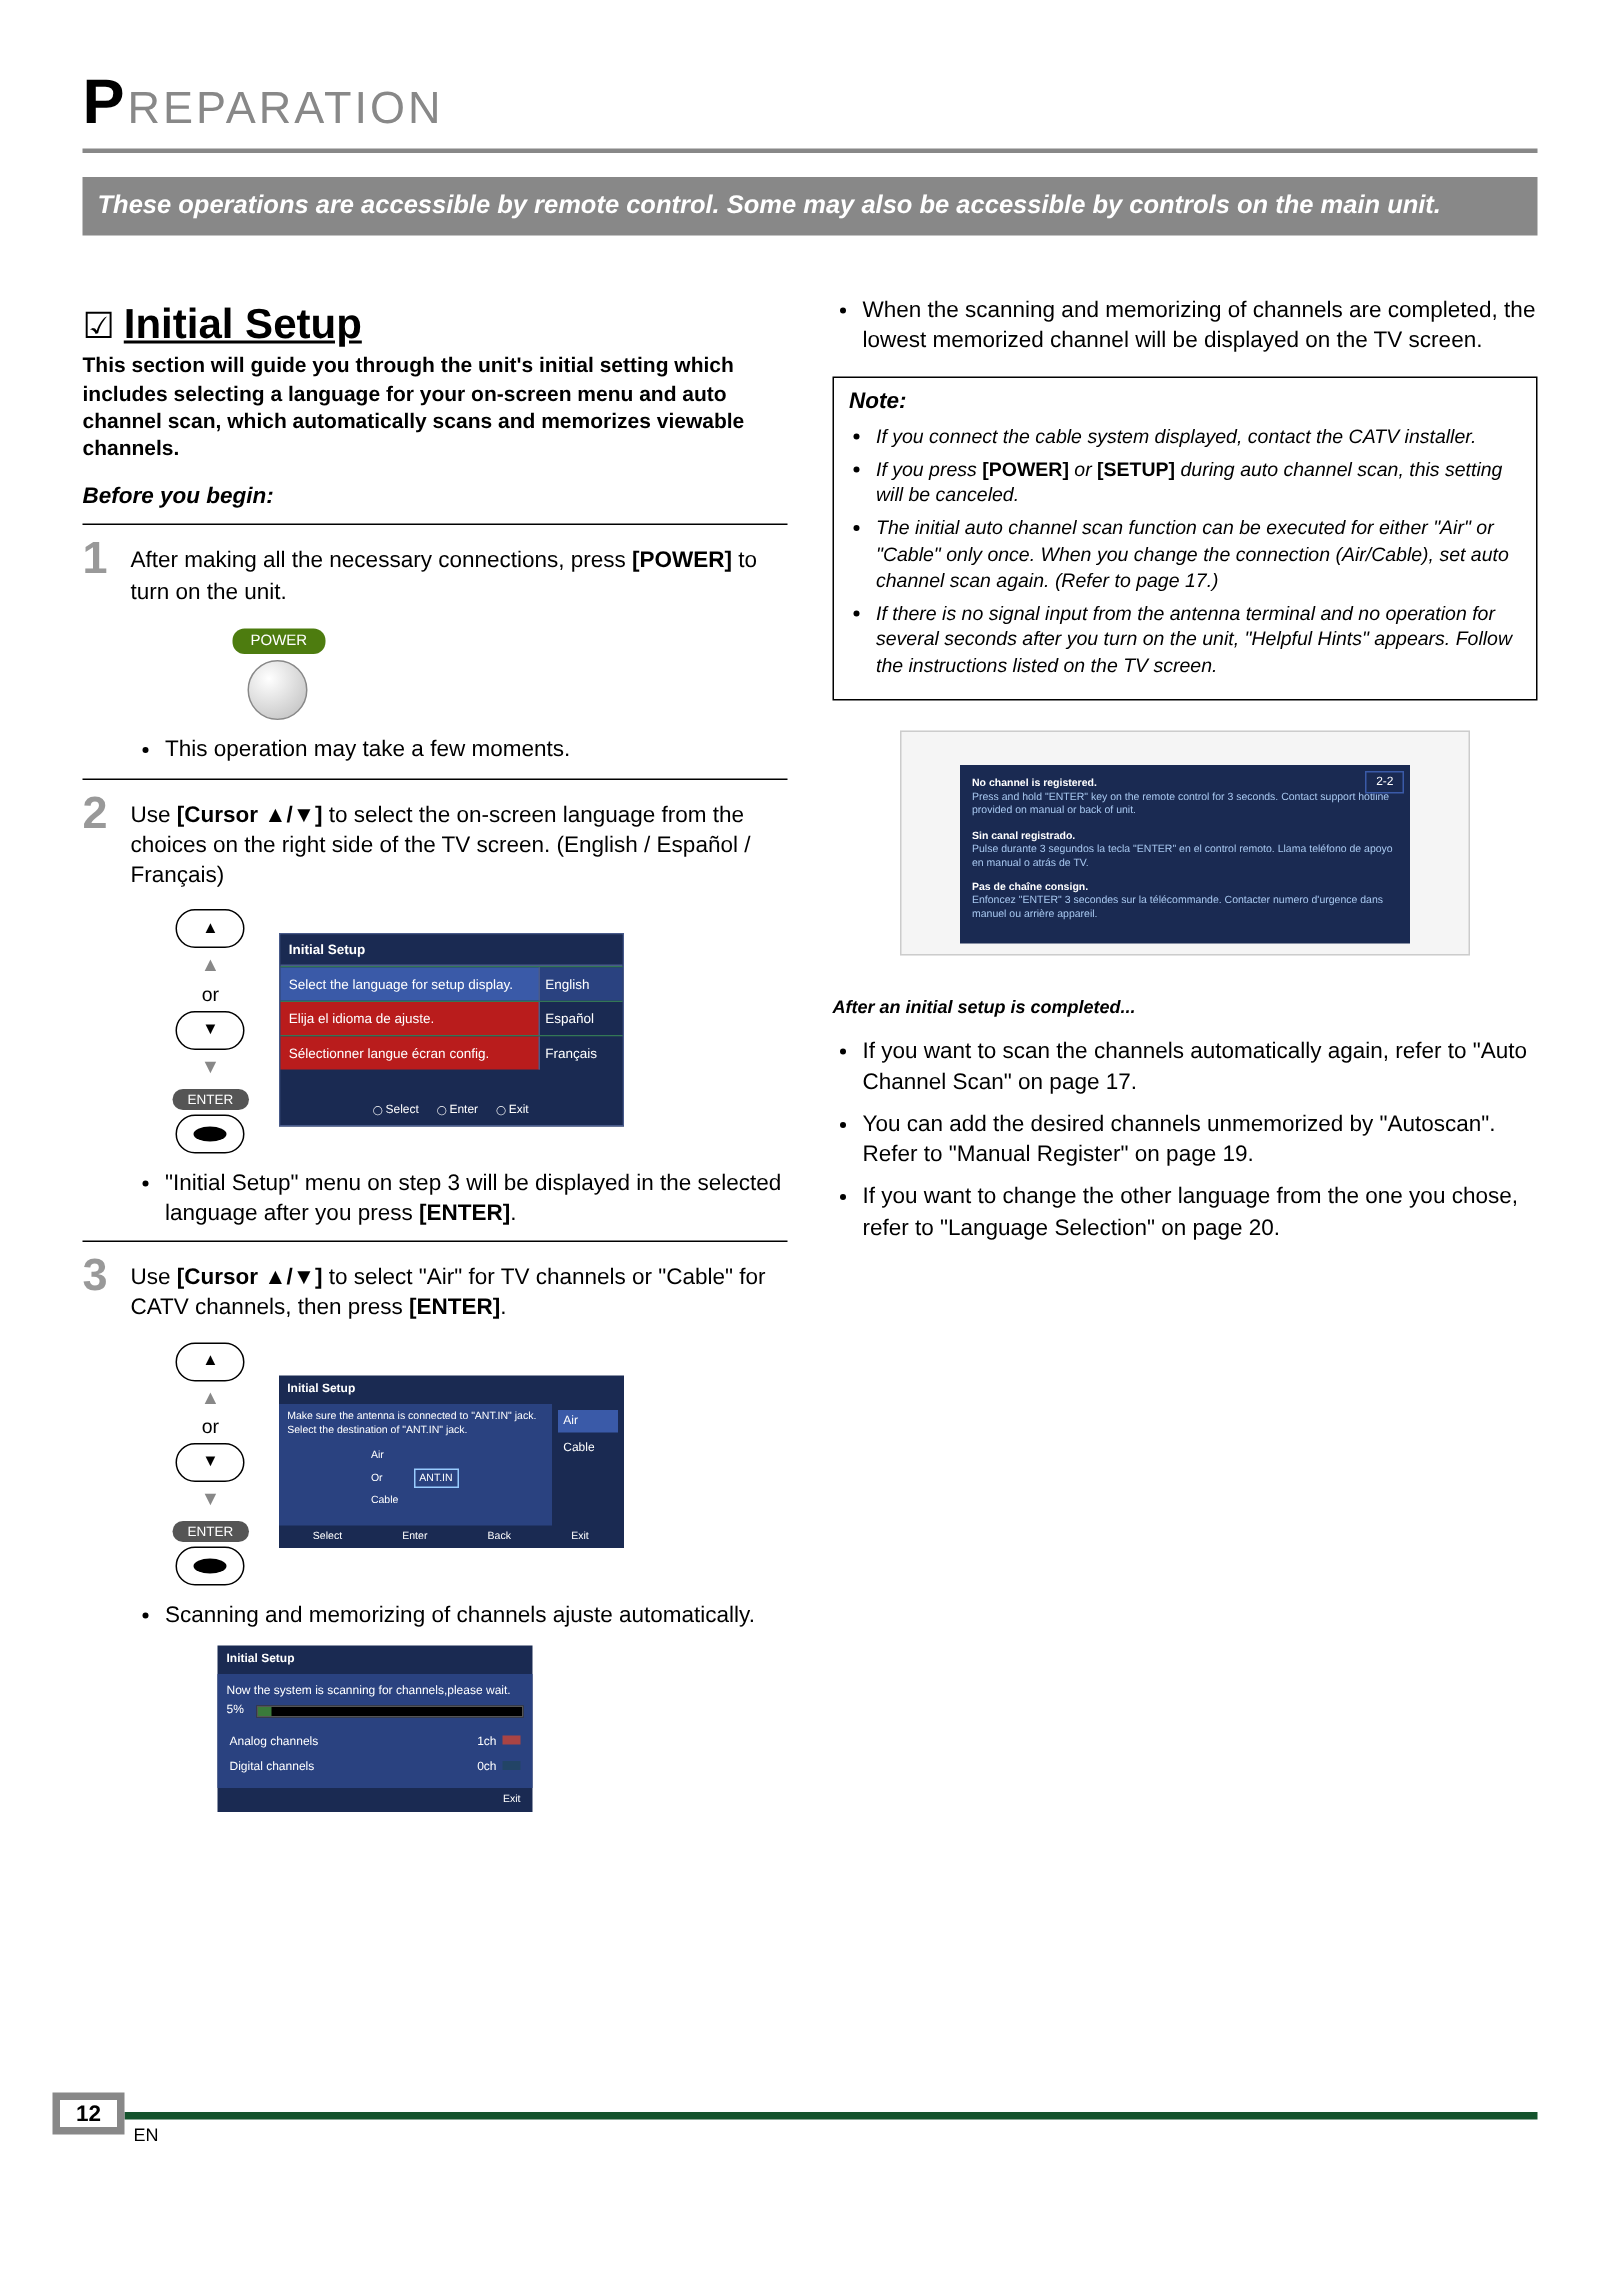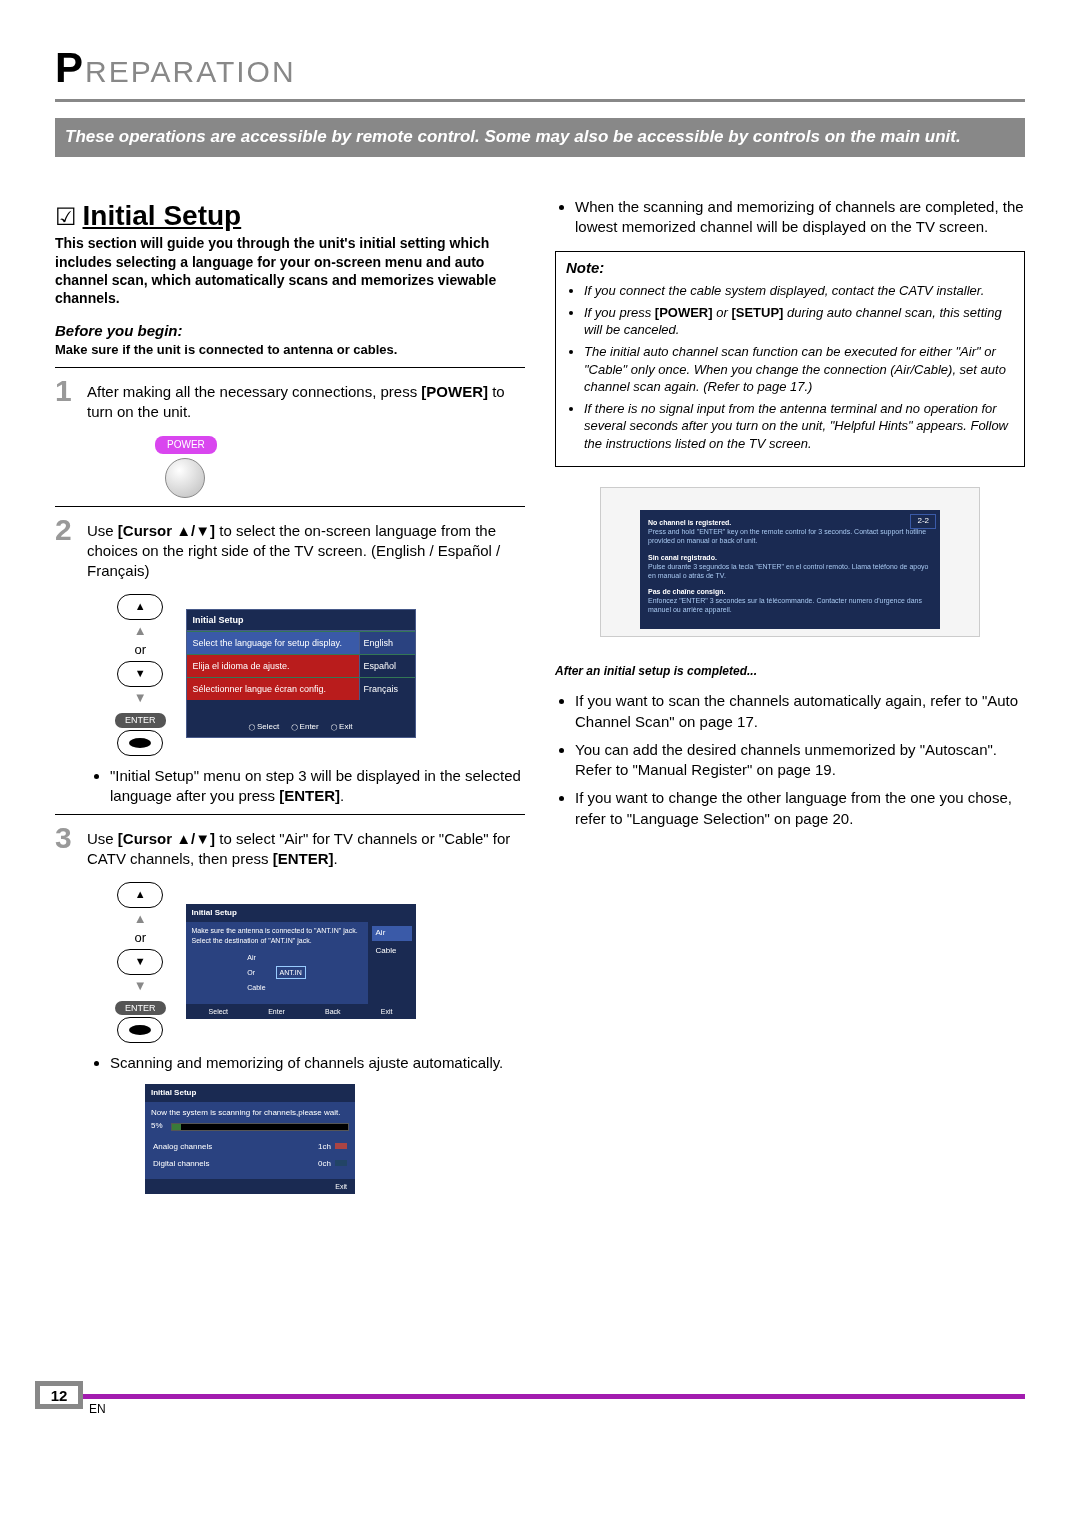--- a/index.html
+++ b/index.html
@@ -57,21 +57,21 @@
     margin-bottom: 6px;
   }
   hr.thin { border: none; border-top: 1px solid #000; margin: 8px 0; }
   .step { display: flex; gap: 10px; margin-bottom: 10px; }
   .step-num { font-size: 30px; font-weight: bold; color: #999; line-height: 1; min-width: 22px; }
   .step-body { flex: 1; font-size: 15px; padding-top: 6px; }
   .step-body b { font-weight: bold; }
   .bullet-list { list-style: disc; margin-left: 55px; font-size: 15px; margin-top: 10px; margin-bottom: 8px; }
   .bullet-list li { margin-bottom: 6px; }
   .power-label {
-    background: #d946ef;
+    background: #4d7c0f;
     color: #fff;
     font-size: 10px;
     padding: 2px 12px;
     border-radius: 8px;
     display: inline-block;
     margin-bottom: 4px;
     text-align: right;
   }
   .power-wrap { text-align: center; margin: 8px 0 4px 100px; width: 60px; }
   .power-btn {
@@ -153,21 +153,21 @@
   }
   .hint-inner { width: 300px; background: #1a2a52; color: #a8c8f0; font-size: 7px; padding: 8px; position: relative; }
   .hint-ch { position: absolute; top: 4px; right: 4px; background: #1a2a52; color: #fff; padding: 1px 6px; border: 1px solid #3a5aa8; font-size: 8px; }
   .hint-inner p { margin-bottom: 7px; line-height: 1.3; }
   .hint-inner .t { color: #fff; font-weight: bold; }
   .after-h { font-style: italic; font-weight: bold; font-size: 12px; margin: 26px 0 12px; }
   .page-footer {
     position: relative;
     margin-top: 200px;
     height: 40px;
-    border-top: 5px solid #a21caf;
+    border-top: 5px solid #14532d;
   }
   .pg-num {
     position: absolute;
     left: -20px;
     top: -18px;
     background: #fff;
     border: 5px solid #888;
     width: 48px;
     height: 28px;
     text-align: center;
@@ -188,33 +188,35 @@
 
 <div class="columns">
   <div class="col">
 
     <div>
       <span class="check">☑</span><span class="section-head">Initial Setup</span>
     </div>
     <p class="intro">This section will guide you through the unit's initial setting which includes selecting a language for your on-screen menu and auto channel scan, which automatically scans and memorizes viewable channels.</p>
 
     <p class="before">Before you begin:</p>
-    <p class="before-sub">Make sure if the unit is connected to antenna or cables.</p>
     <hr class="thin">
 
     <div class="step">
       <div class="step-num">1</div>
       <div class="step-body">
         <span>After making all the necessary connections, press </span><b>[POWER]</b><span> to turn on the unit.</span>
       </div>
     </div>
     <div class="power-wrap">
       <div class="power-label">POWER</div>
       <div class="power-btn"></div>
     </div>
+    <ul class="bullet-list">
+      <li>This operation may take a few moments.</li>
+    </ul>
 
     <hr class="thin">
 
     <div class="step">
       <div class="step-num">2</div>
       <div class="step-body">
         <span>Use </span><b>[Cursor ▲/▼]</b><span> to select the on-screen language from the choices on the right side of the TV screen. (English / Español / Français)</span>
       </div>
     </div>
 

